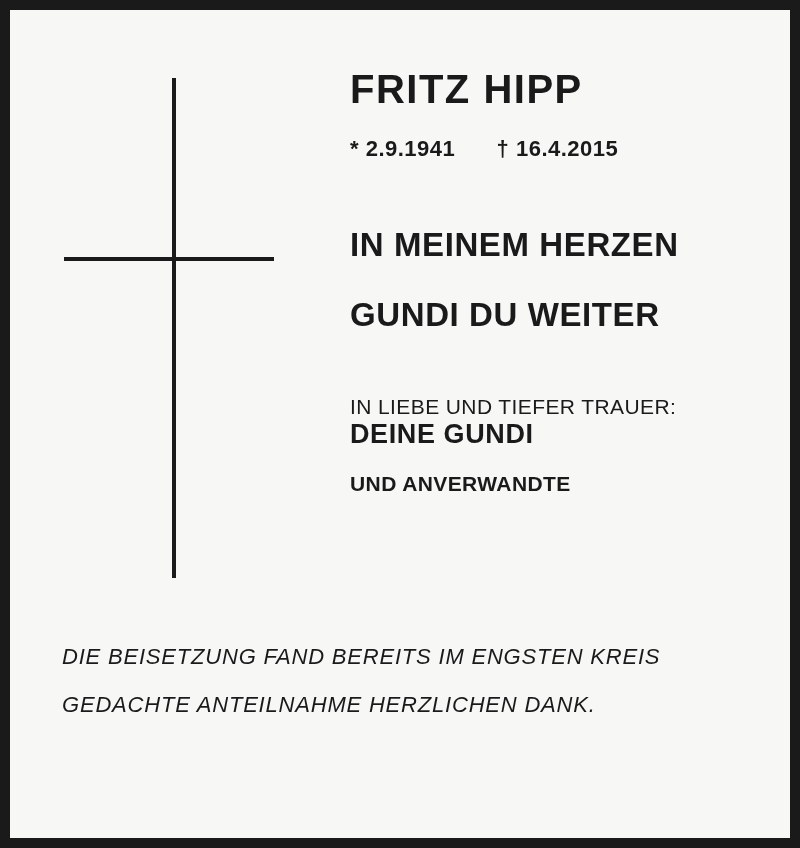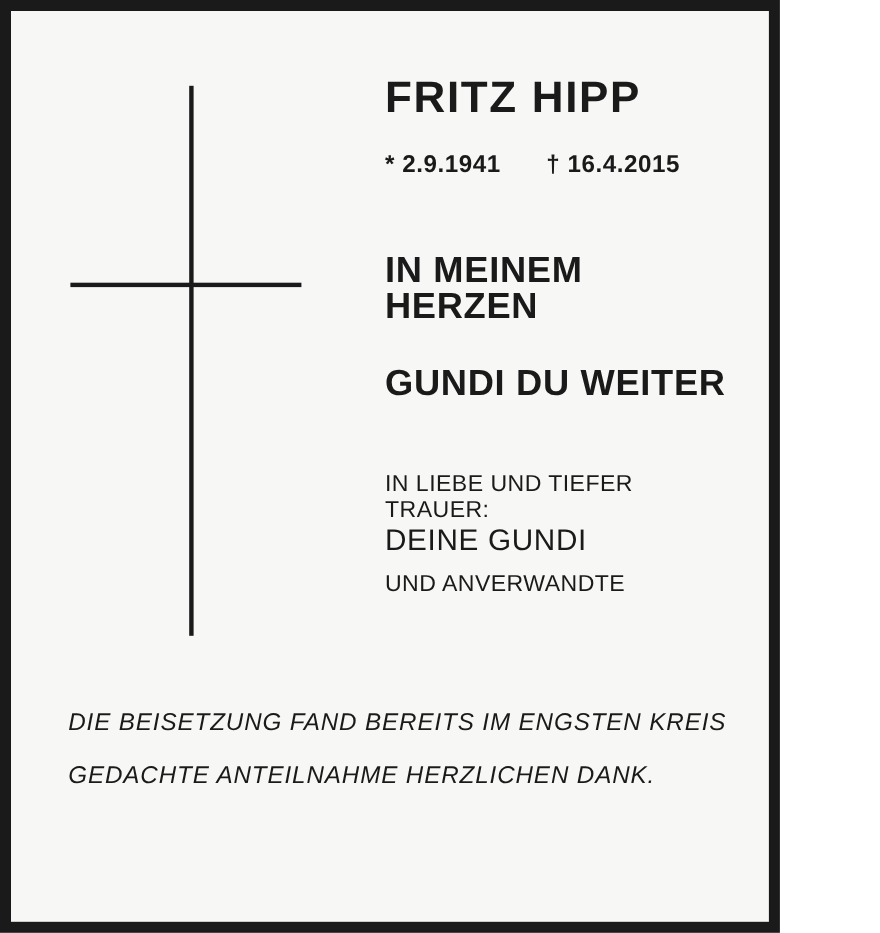--- a/index.html
+++ b/index.html
@@ -11,21 +11,21 @@
     width: 800px;
     height: 848px;
     font-family: "Liberation Sans", sans-serif;
     color: #1a1a1a;
     overflow: hidden;
   }
 
   .obituary {
     position: relative;
     box-sizing: border-box;
-    width: 709px;
+    width: 800px;
     height: 848px;
     background: #f7f7f5;
     border: 10px solid #1a1a1a;
     padding: 0;
   }
 
   
   .top-area {
     position: relative;
     height: 600px;
@@ -97,27 +97,28 @@
 
   .mourners {
     margin-top: 64px;
   }
   .mourners-intro {
     font-size: 21px;
     letter-spacing: 0.4px;
   }
   .mourners-main {
     font-size: 27px;
-    font-weight: normal;
+    font-weight: bold;
     letter-spacing: 0.6px;
-    margin-bottom: 12px;
+    margin-bottom: 22px;
   }
   .mourners-rest {
     font-size: 21px;
     letter-spacing: 0.4px;
+    font-weight: bold;
   }
 
   
   .notice {
     position: absolute;
     left: 52px;
     right: 46px;
     top: 636px;
     font-style: italic;
   }

